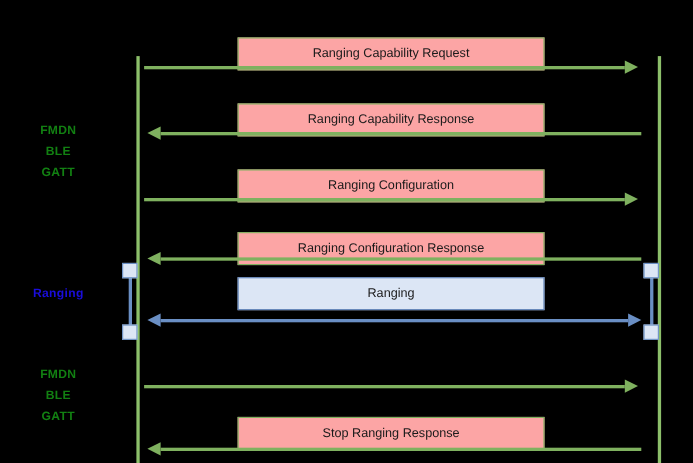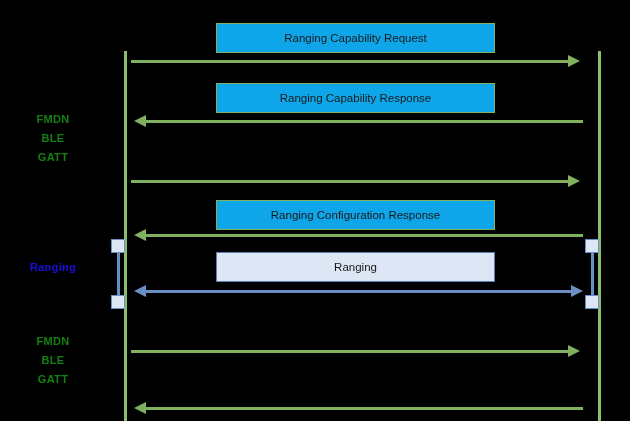--- a/index.html
+++ b/index.html
@@ -58,22 +58,23 @@
     width: 279px;
     height: 30px;
     box-sizing: border-box;
     display: flex;
     align-items: center;
     justify-content: center;
     font-size: 11.5px;
     color: #1a1a1a;
   }
   .msg-box.green {
-    background: #0ea5e9;
+    background: #fca5a5;
     border: 1px solid #7fb15f;
+    margin-top: 11px;
   }
   .msg-box.blue {
     background: #dce6f5;
     border: 1px solid #5b7fb5;
   }
 
   
   .arrow {
     position: absolute;
     height: 12px;
@@ -129,20 +130,21 @@
     <div class="shaft" style="left:0; width:437px;"></div>
     <div class="head right" style="left:437px;"></div>
   </div>
 
   <div class="msg-box green" style="top:83px;text-align:right;">Ranging Capability Response</div>
   <div class="arrow green" style="left:134px; top:115px; width:449px;">
     <div class="head left" style="left:0;"></div>
     <div class="shaft" style="left:12px; width:437px;"></div>
   </div>
 
+  <div class="msg-box green" style="top:143px;">Ranging Configuration</div>
   <div class="arrow green" style="left:131px; top:175px; width:449px;">
     <div class="shaft" style="left:0; width:437px;"></div>
     <div class="head right" style="left:437px;"></div>
   </div>
 
   <div class="msg-box green" style="top:200px;">Ranging Configuration Response</div>
   <div class="arrow green" style="left:134px; top:229px; width:449px;">
     <div class="head left" style="left:0;"></div>
     <div class="shaft" style="left:12px; width:437px;"></div>
   </div>
@@ -152,18 +154,19 @@
     <div class="head left" style="left:0;"></div>
     <div class="shaft" style="left:12px; width:425px;"></div>
     <div class="head right" style="left:437px;"></div>
   </div>
 
   <div class="arrow green" style="left:131px; top:345px; width:449px;">
     <div class="shaft" style="left:0; width:437px;"></div>
     <div class="head right" style="left:437px;"></div>
   </div>
 
+  <div class="msg-box green" style="top:368px;">Stop Ranging Response</div>
   <div class="arrow green" style="left:134px; top:402px; width:449px;">
     <div class="head left" style="left:0;"></div>
     <div class="shaft" style="left:12px; width:437px;"></div>
   </div>
 
 </div>
 
 </body></html>

